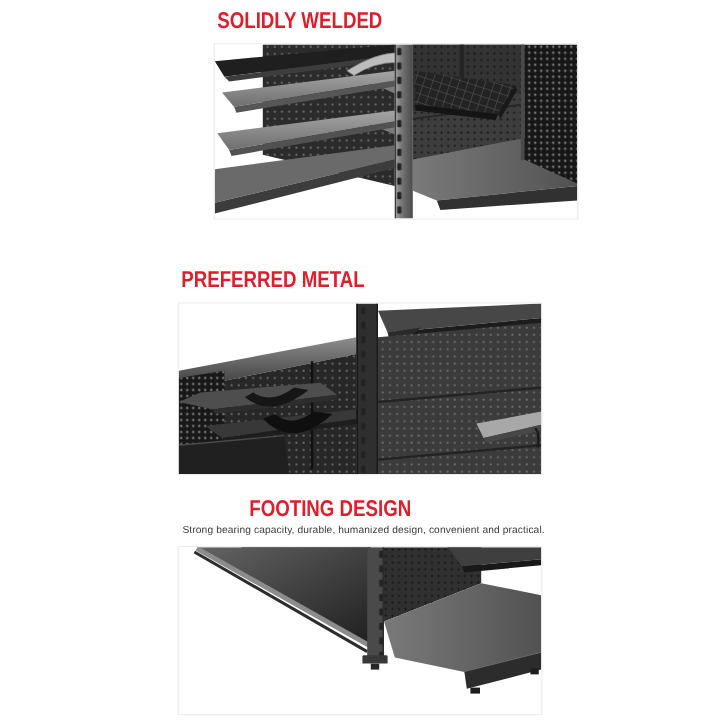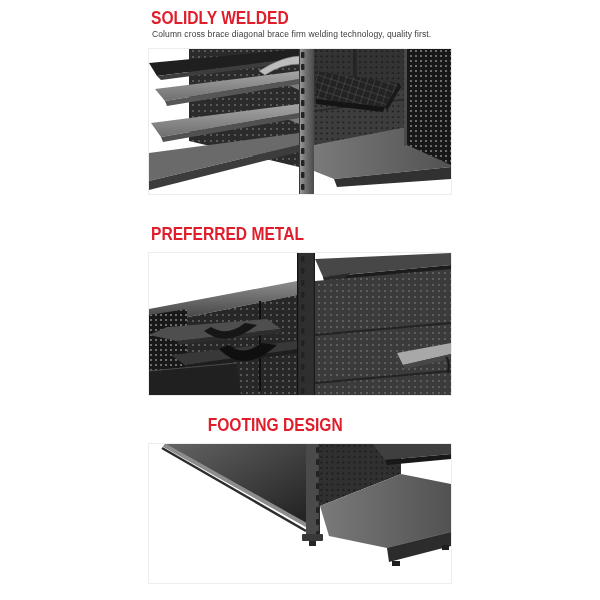--- a/index.html
+++ b/index.html
@@ -6,21 +6,21 @@
   .page{position:relative;width:600px;height:600px;background:#ffffff;overflow:hidden;
         font-family:"Liberation Sans", sans-serif;}
   .feature{position:absolute;left:148px;width:306px;}
   .feature h2{margin:0 0 0 3px;font-size:19px;line-height:20px;font-weight:800;
               letter-spacing:0px;transform:scaleX(0.82);transform-origin:left center;
               white-space:nowrap;font-family:"Liberation Sans", sans-serif;}
   .feature p{margin:1px 0 0 4px;font-size:8.5px;line-height:11px;color:#3a3a3a;
              letter-spacing:0.1px;white-space:nowrap;}
   .photo{margin:8px 0 0 0;border:1px solid #ededed;background:#ffffff;line-height:0;width:302px;}
   .photo svg{display:block;}
-  .s1{top:8px;}
+  .s1{top:8px;margin-left:30px;}
   .s2{top:224px;}
   .s3{top:415px;text-align:center;}
 </style>
 </head>
 <body>
 
 <svg width="0" height="0" style="position:absolute" aria-hidden="true">
   <defs>
     <pattern id="dotsLight" width="6" height="6" patternUnits="userSpaceOnUse">
       <circle cx="2" cy="2" r="0.9" fill="#6e6e6e"></circle>
@@ -58,21 +58,20 @@
       <stop offset="0" stop-color="#636363"></stop>
         <stop offset="1" stop-color="#1f1f1f"></stop>
     </linearGradient>
   </defs>
 </svg>
 
 <div class="page">
 
   <section class="feature s1">
     <h2 style="color:#e01e2b">SOLIDLY WELDED</h2>
-    <p>Column cross brace diagonal brace firm welding technology, quality first.</p>
     <figure class="photo">
       <svg width="302" height="145" viewBox="0 0 302 145">
         <rect width="302" height="145" fill="#ffffff"></rect>
 
         <g>
           <polygon points="40,0 150,0 150,118 40,92" fill="#2b2b2b"></polygon>
           <polygon points="40,0 150,0 150,118 40,92" fill="url(#dotsLight)"></polygon>
         </g>
 
         <g>
@@ -192,20 +191,21 @@
           <polygon points="248,100 302,90 302,101 254,112" fill="#a8a8a8"></polygon>
           <polygon points="254,112 302,101 302,106 256,116" fill="#474747"></polygon>
           <path d="M297,104 q4,3 2,16" stroke="#1b1b1b" stroke-width="2" fill="none"></path>
         </g>
       </svg>
     </figure>
   </section>
 
   <section class="feature s3">
     <h2 style="color:#e01e2b">FOOTING DESIGN</h2>
+    <p>Strong bearing capacity, durable, humanized design, convenient and practical.</p>
     <figure class="photo">
       <svg width="302" height="139" viewBox="0 0 302 139">
         <rect width="302" height="139" fill="#ffffff"></rect>
 
         <g>
           <polygon points="52,0 160,0 160,13 60,17" fill="#161616"></polygon>
         </g>
 
         <g>
           <polygon points="16,0 160,0 160,82" fill="url(#sweepG)"></polygon>

